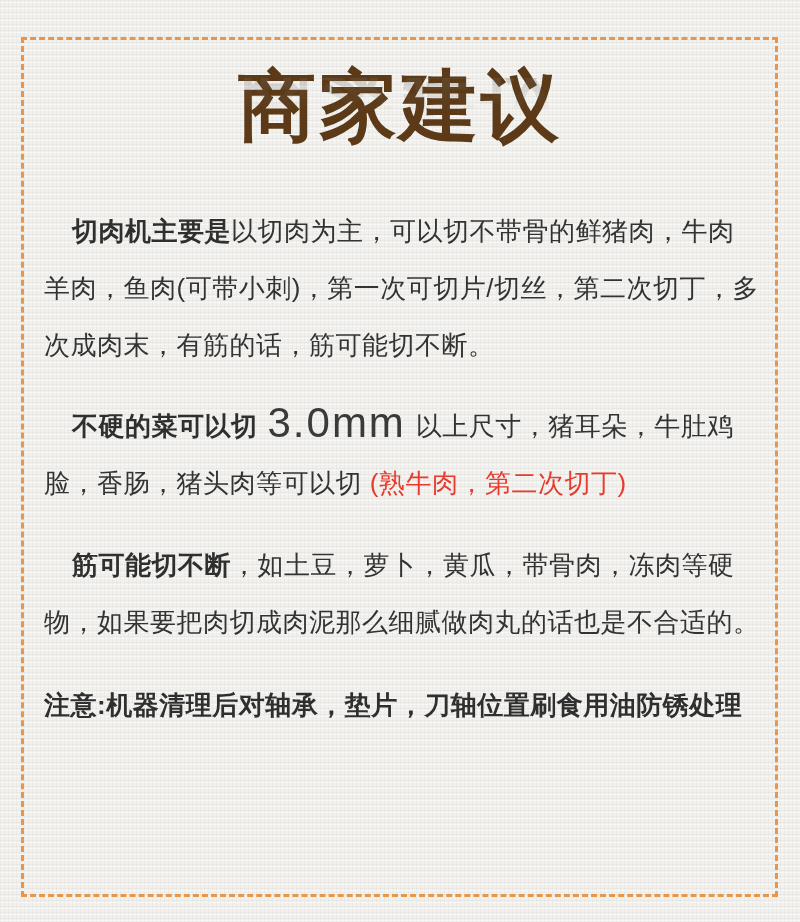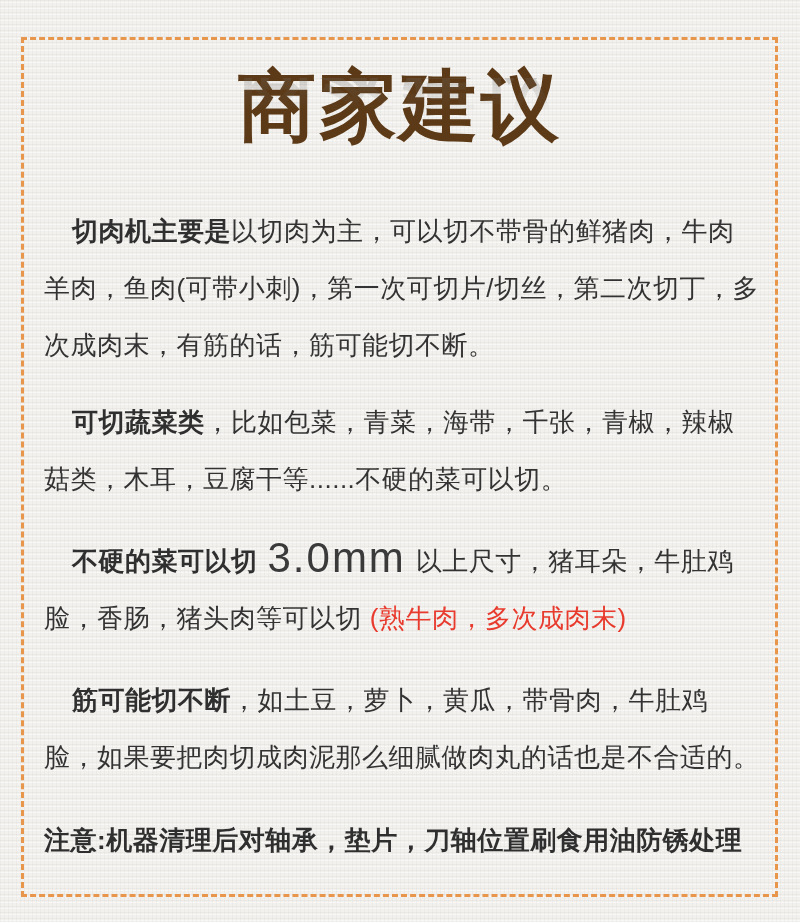--- a/index.html
+++ b/index.html
@@ -108,21 +108,20 @@
 
 <div class="hero">
   <h1 class="page-title">商家建议</h1>
   <div class="title-reflection">商家建议</div>
 </div>
 
 <div class="content">
 
   <p class="p1"><span class="lead-bold">切肉机主要是</span><span>以切肉为主，可以切不带骨的鲜猪肉，牛肉羊肉，鱼肉(可带小刺)，第一次可切片/切丝，第二次切丁，多次成肉末，有筋的话，筋可能切不断。</span></p>
 
-  <p class="p2"><span class="lead-bold">可切蔬菜类</span><span>，比如包菜，青菜，海带，千张，青椒，辣椒菇类，木耳，豆腐干等......不硬的菜可以切。</span></p>
 
-  <p class="p3"><span class="lead-bold">不硬的菜可以切</span><span class="size-big">3.0mm</span><span>以上尺寸，猪耳朵，牛肚鸡脸，香肠，猪头肉等可以切 </span><span class="warning-red">(熟牛肉，多次成肉末)</span></p>
+  <p class="p3"><span class="lead-bold">不硬的菜可以切</span><span class="size-big">3.0mm</span><span>以上尺寸，猪耳朵，牛肚鸡脸，香肠，猪头肉等可以切 </span><span class="warning-red">(熟牛肉，第二次切丁)</span></p>
 
-  <p class="p4"><span class="lead-bold">筋可能切不断</span><span>，如土豆，萝卜，黄瓜，带骨肉，牛肚鸡脸，如果要把肉切成肉泥那么细腻做肉丸的话也是不合适的。</span></p>
+  <p class="p4"><span class="lead-bold">筋可能切不断</span><span>，如土豆，萝卜，黄瓜，带骨肉，冻肉等硬物，如果要把肉切成肉泥那么细腻做肉丸的话也是不合适的。</span></p>
 
   <p class="p5"><span class="note-line">注意:机器清理后对轴承，垫片，刀轴位置刷食用油防锈处理</span></p>
 
 </div>
 
 </body></html>

